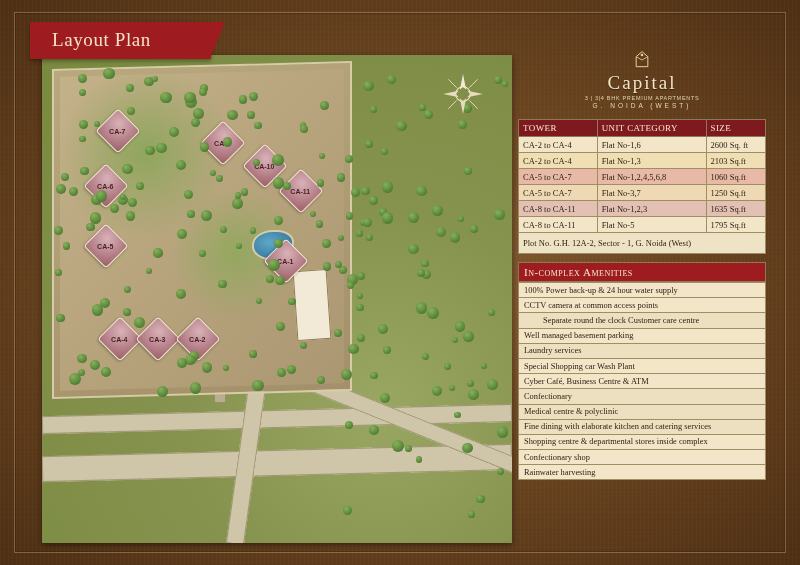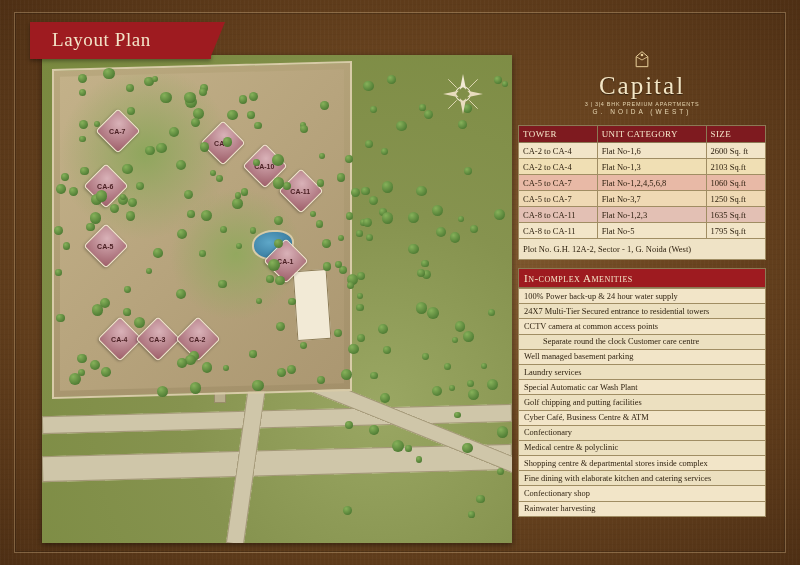--- a/index.html
+++ b/index.html
@@ -126,21 +126,21 @@
   
   .right{
     position:absolute; left:518px; top:50px; width:248px;
   }
   .logo-wrap{ text-align:center; color:#f6e7c6; }
   .crest{
     margin:0 auto 2px; width:34px; height:20px;
     color:#e8cf9a;
   }
   .logo-capital{
-    font-size:25px; letter-spacing:2px;
+    font-size:19px; letter-spacing:2px;
     font-family:"Liberation Serif", serif;
     color:#f4e6c5;
     text-shadow: 0 1px 1px rgba(0,0,0,0.5);
   }
   .logo-athena{
     font-size:30px; letter-spacing:2px; margin-top:-4px;
     font-family:"Liberation Serif", serif;
     color:#f7ecd1;
     text-shadow: 0 1px 2px rgba(0,0,0,0.55);
   }
@@ -502,54 +502,48 @@
       </tfoot>
     </table>
 
     <div class="amen-title">In-complex Amenities</div>
     <table class="amen-table">
       <tbody id="amen-rows">
           <tr>
             <td style="background: rgb(242, 229, 200);">100%  Power back-up &amp; 24 hour water supply</td>
           </tr>
           <tr>
-            <td style="background: rgb(236, 224, 192);">24X7 Multi-Tier Secured entrance to residential towers</td>
-          </tr>
-          <tr>
             <td style="background: rgb(242, 229, 200);">CCTV camera at common access points</td>
           </tr>
           <tr>
             <td style="background: rgb(236, 224, 192); padding-left: 24px;">Separate round the clock Customer care centre</td>
           </tr>
           <tr>
             <td style="background: rgb(242, 229, 200);">Well managed basement parking</td>
           </tr>
           <tr>
             <td style="background: rgb(236, 224, 192);">Laundry services</td>
           </tr>
           <tr>
-            <td style="background: rgb(242, 229, 200);">Special Automatic car Wash Plant</td>
-          </tr>
-          <tr>
-            <td style="background: rgb(236, 224, 192);">Golf  chipping and putting facilities</td>
+            <td style="background: rgb(242, 229, 200);">Special Shopping car Wash Plant</td>
           </tr>
           <tr>
             <td style="background: rgb(242, 229, 200);">Cyber Café, Business Centre &amp; ATM</td>
           </tr>
           <tr>
             <td style="background: rgb(236, 224, 192);">Confectionary</td>
           </tr>
           <tr>
             <td style="background: rgb(236, 224, 192);">Medical centre &amp; polyclinic</td>
           </tr>
           <tr>
+            <td style="background: rgb(236, 224, 192);">Fine dining with elaborate kitchen and catering services</td>
+          </tr>
+          <tr>
             <td style="background: rgb(242, 229, 200);">Shopping centre &amp; departmental stores inside complex</td>
-          </tr>
-          <tr>
-            <td style="background: rgb(236, 224, 192);">Fine dining with elaborate kitchen and catering services</td>
           </tr>
           <tr>
             <td style="background: rgb(242, 229, 200);">Confectionary shop</td>
           </tr>
           <tr>
             <td style="background: rgb(242, 229, 200);">Rainwater harvesting</td>
           </tr>
         </tbody>
     </table>
 

